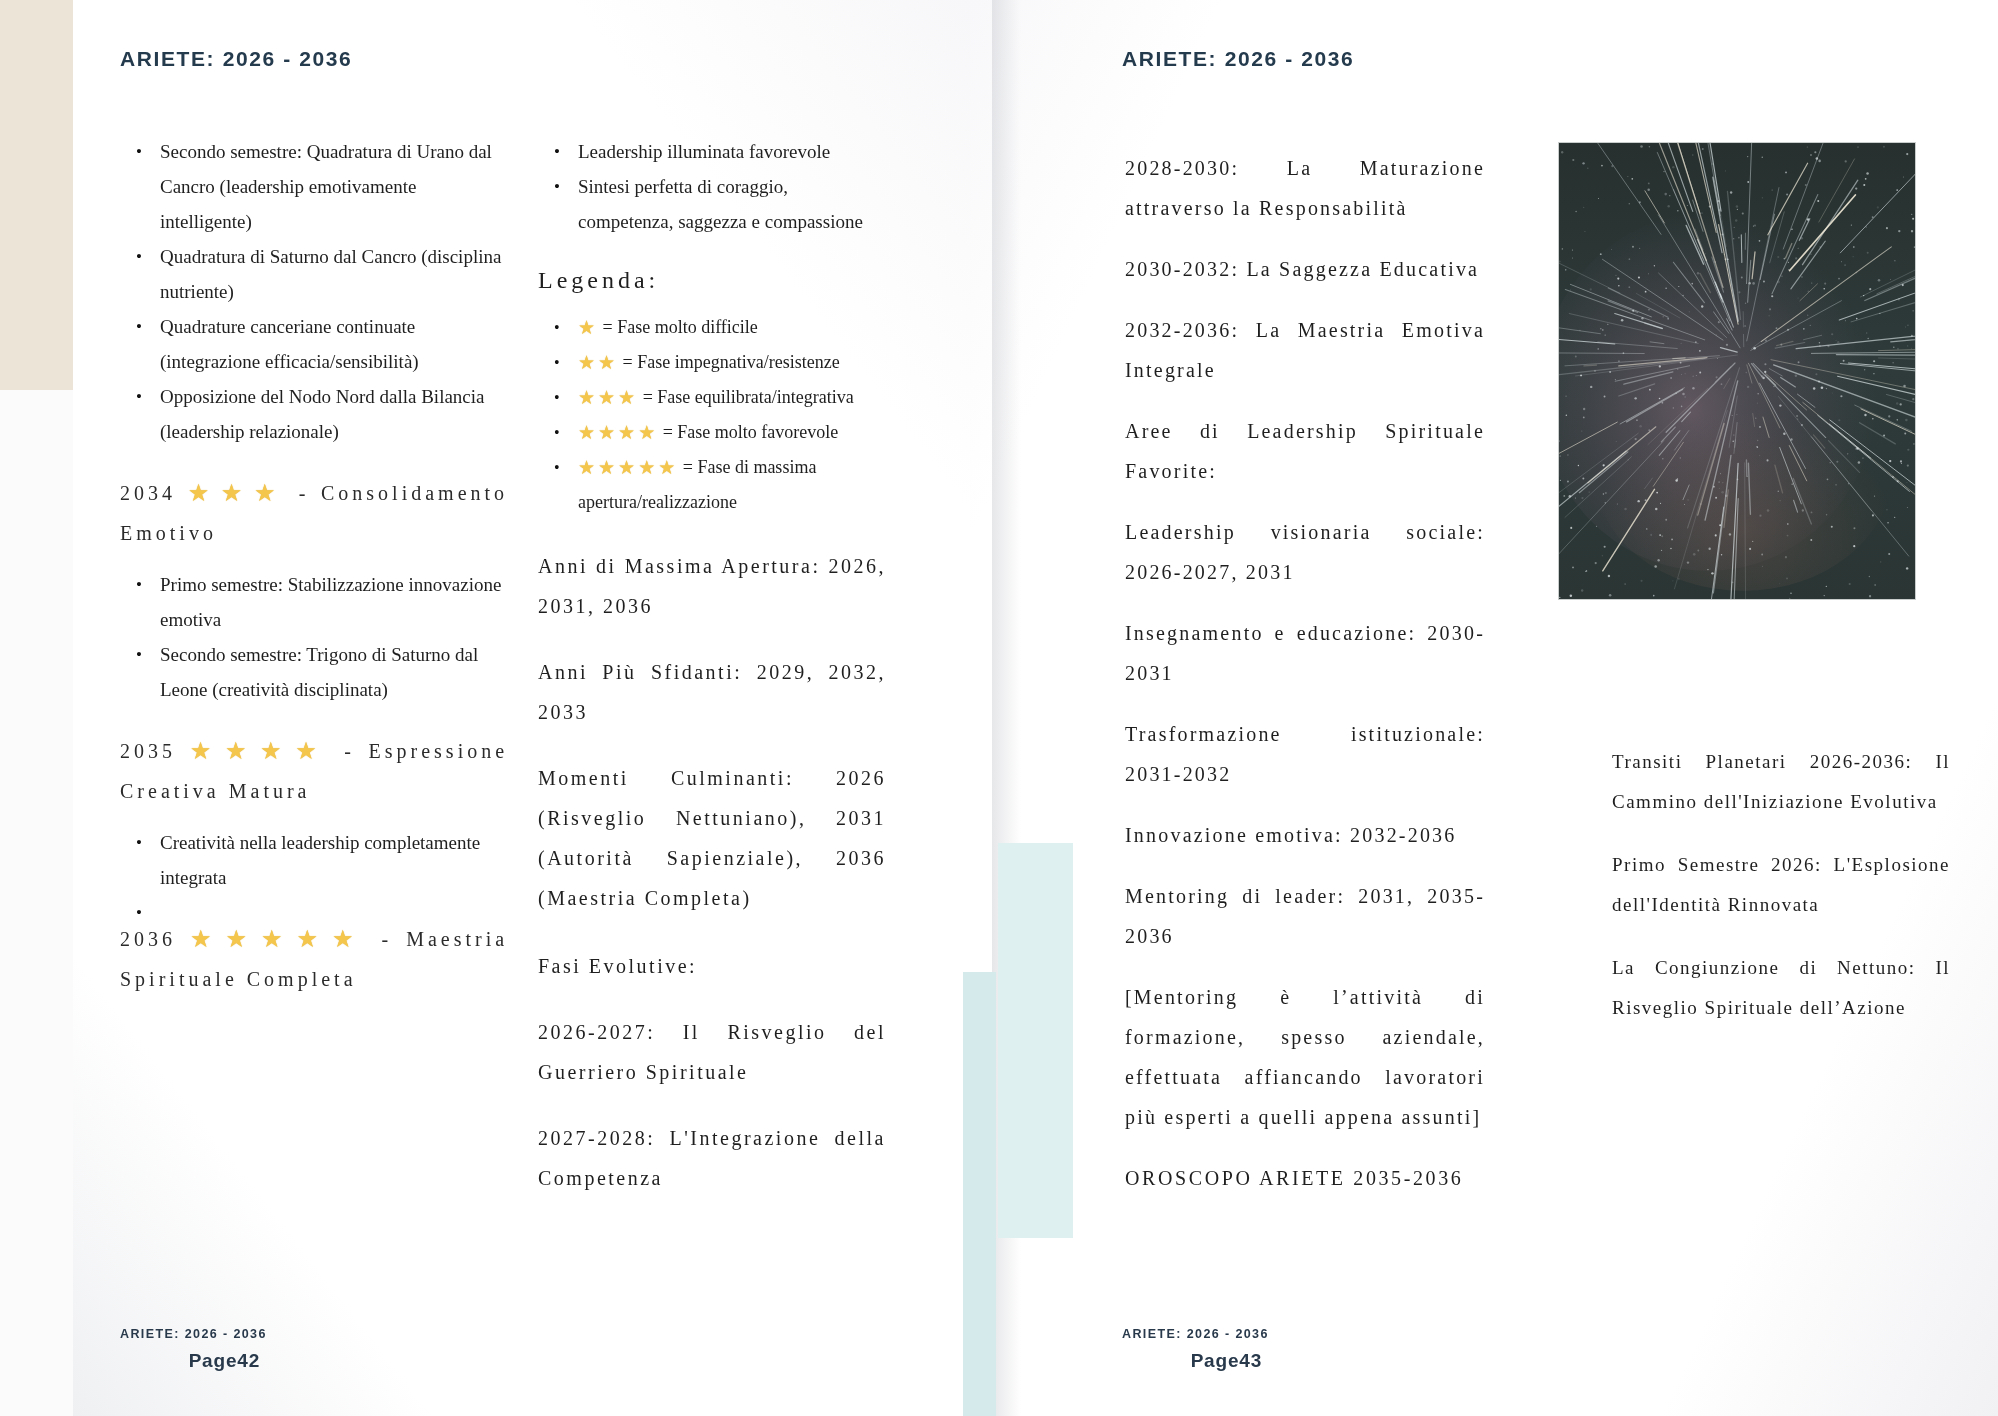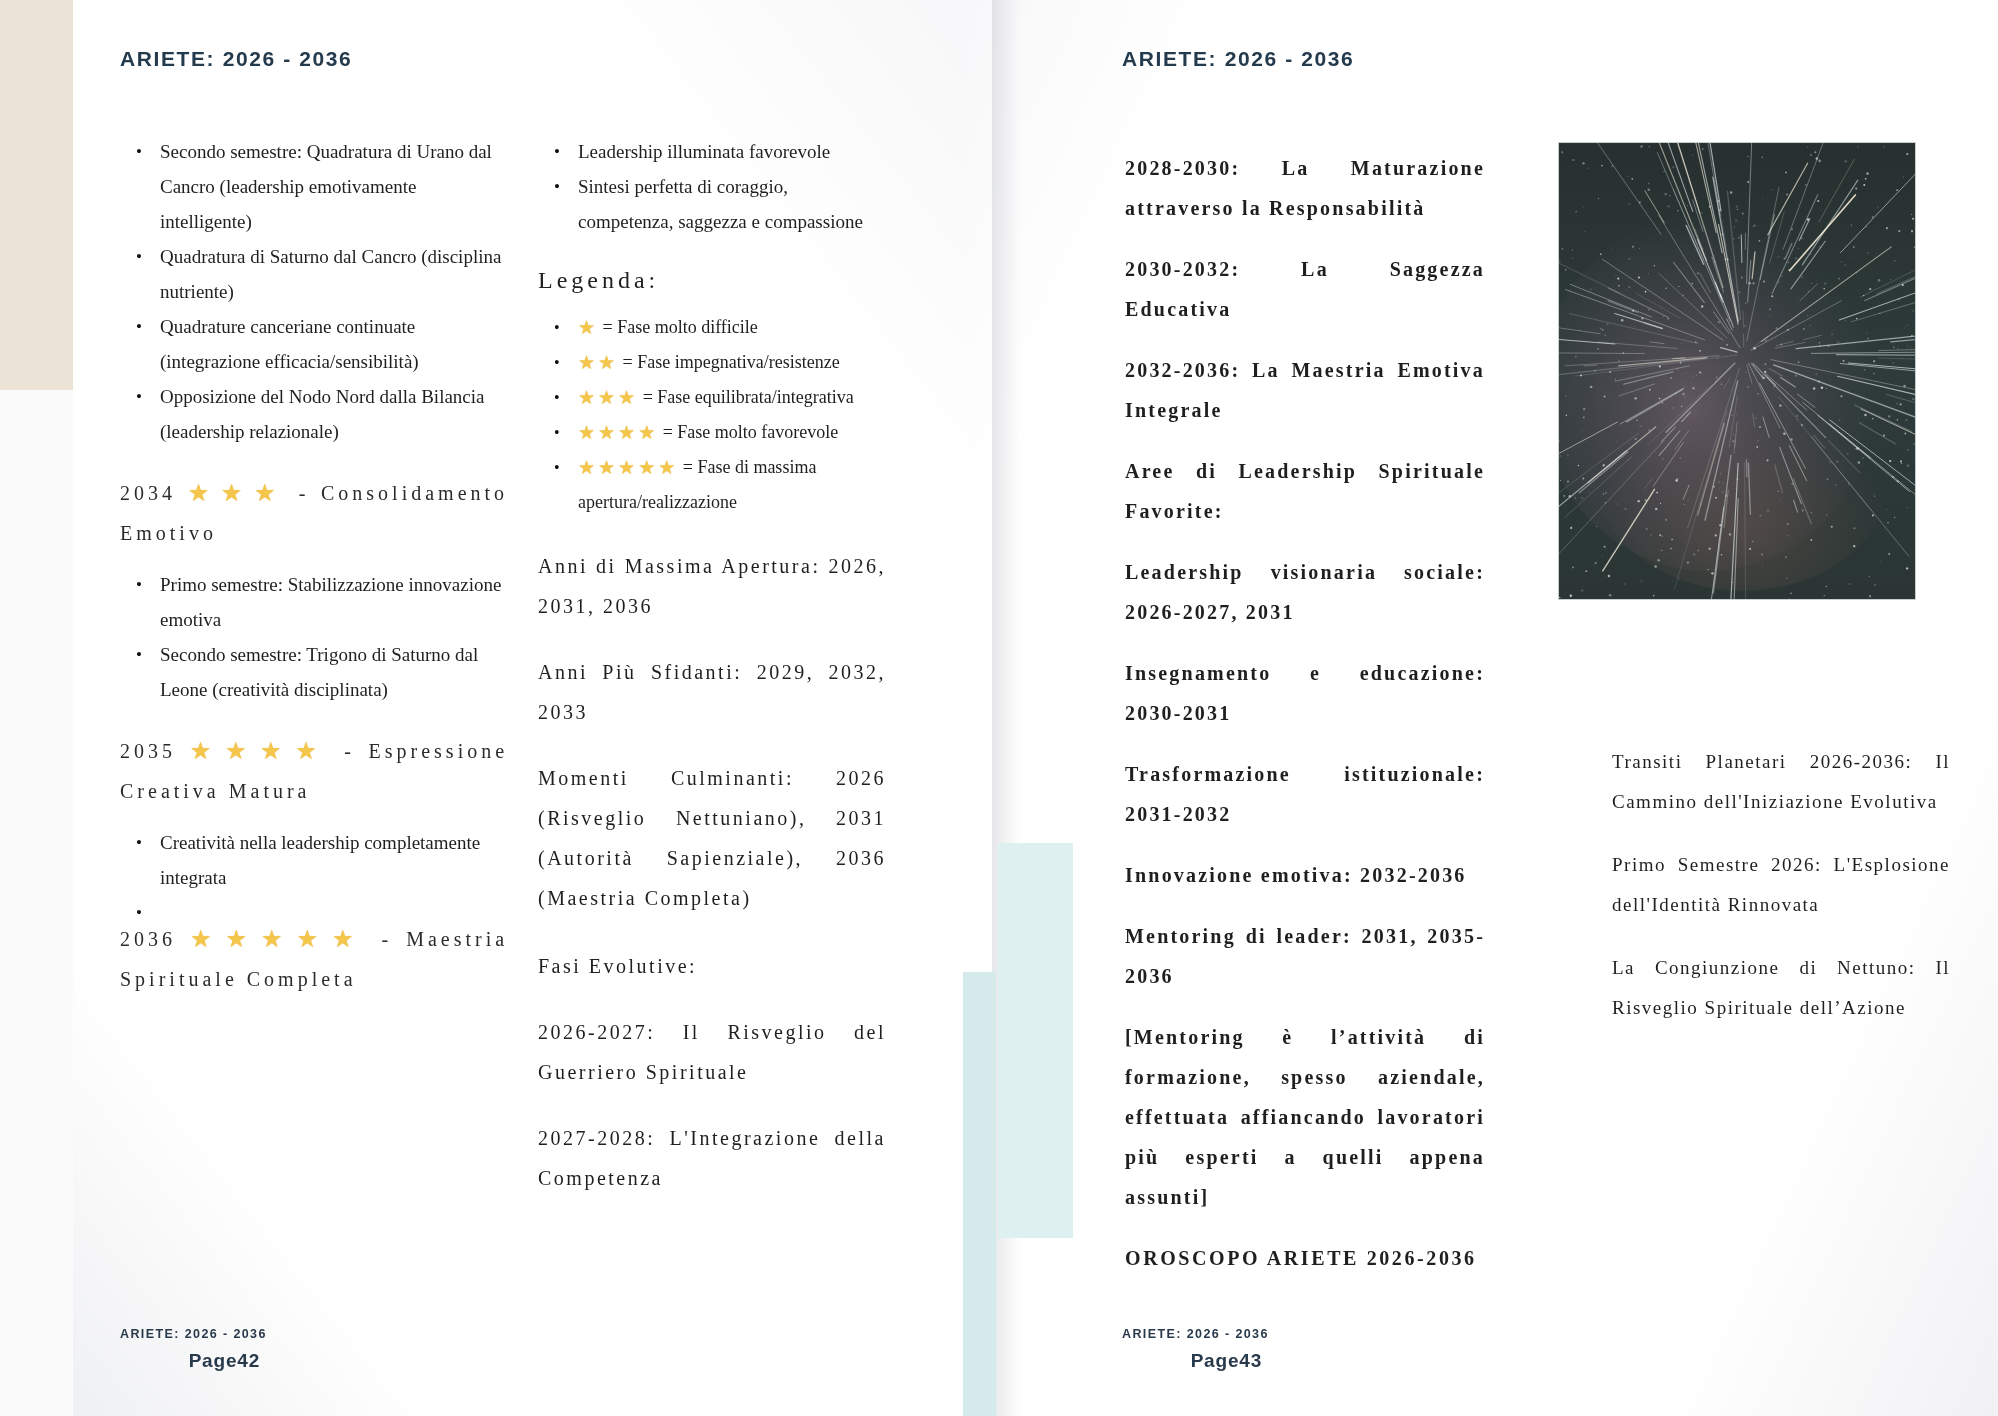--- a/index.html
+++ b/index.html
@@ -47,21 +47,21 @@
   .legend-label{margin:28px 0 16px 0;font-size:24px;letter-spacing:4px;}
   ul.legend{list-style:none;margin:0;padding:0;font-size:18px;line-height:35px;}
   ul.legend li{position:relative;padding-left:40px;}
   ul.legend .bdot{position:absolute;left:16px;top:0;font-size:16px;color:#111;}
   ul.legend .star{font-size:19px;letter-spacing:3px;}
   .just{margin:26px 0 0 0;font-size:20px;line-height:40px;letter-spacing:2.5px;text-align:justify;}
   .fasi-label{margin:28px 0 0 0;font-size:20px;line-height:40px;letter-spacing:2.5px;}
 
   
   .rcol{position:absolute;left:1125px;top:148px;width:360px;}
-  .rcol p{margin:0;font-size:20px;line-height:40px;letter-spacing:2.2px;text-align:justify;font-weight:bold;}
+  .rcol p{margin:0;font-size:20px;line-height:40px;letter-spacing:2.2px;text-align:justify;}
   .rcol p + p{margin-top:21px;}
   .rcol p.caps{text-align:left;letter-spacing:2.6px;}
   .photo{
     position:absolute;left:1558px;top:142px;width:358px;height:458px;
     border:1px solid #c9cecd;box-sizing:border-box;background:#2c3938;
   }
   .photo svg{display:block;width:100%;height:100%;}
   .captions{position:absolute;left:1612px;top:742px;width:338px;}
   .captions p{margin:0;font-size:19px;line-height:40px;letter-spacing:1.5px;text-align:justify;}
   .captions p + p{margin-top:23px;}
@@ -146,21 +146,21 @@
     <p>2028-2030: La Maturazione attraverso la Responsabilità</p>
     <p>2030-2032: La Saggezza Educativa</p>
     <p>2032-2036: La Maestria Emotiva Integrale</p>
     <p>Aree di Leadership Spirituale Favorite:</p>
     <p>Leadership visionaria sociale: 2026-2027, 2031</p>
     <p>Insegnamento e educazione: 2030-2031</p>
     <p>Trasformazione istituzionale: 2031-2032</p>
     <p>Innovazione emotiva: 2032-2036</p>
     <p>Mentoring di leader: 2031, 2035-2036</p>
     <p>[Mentoring è l’attività di formazione, spesso aziendale, effettuata affiancando lavoratori più esperti a quelli appena assunti]</p>
-    <p class="caps">OROSCOPO ARIETE 2026-2036</p>
+    <p class="caps">OROSCOPO ARIETE 2035-2036</p>
   </div>
 
 <figure class="photo" style="margin:0">
   <svg viewBox="0 0 358 458" xmlns="http://www.w3.org/2000/svg">
     <defs>
       <linearGradient id="bgGrad" x1="0" y1="0" x2="0" y2="1">
         <stop offset="0" stop-color="#27302f"></stop>
         <stop offset="0.5" stop-color="#2e3b3a"></stop>
         <stop offset="1" stop-color="#2a3534"></stop>
       </linearGradient>

